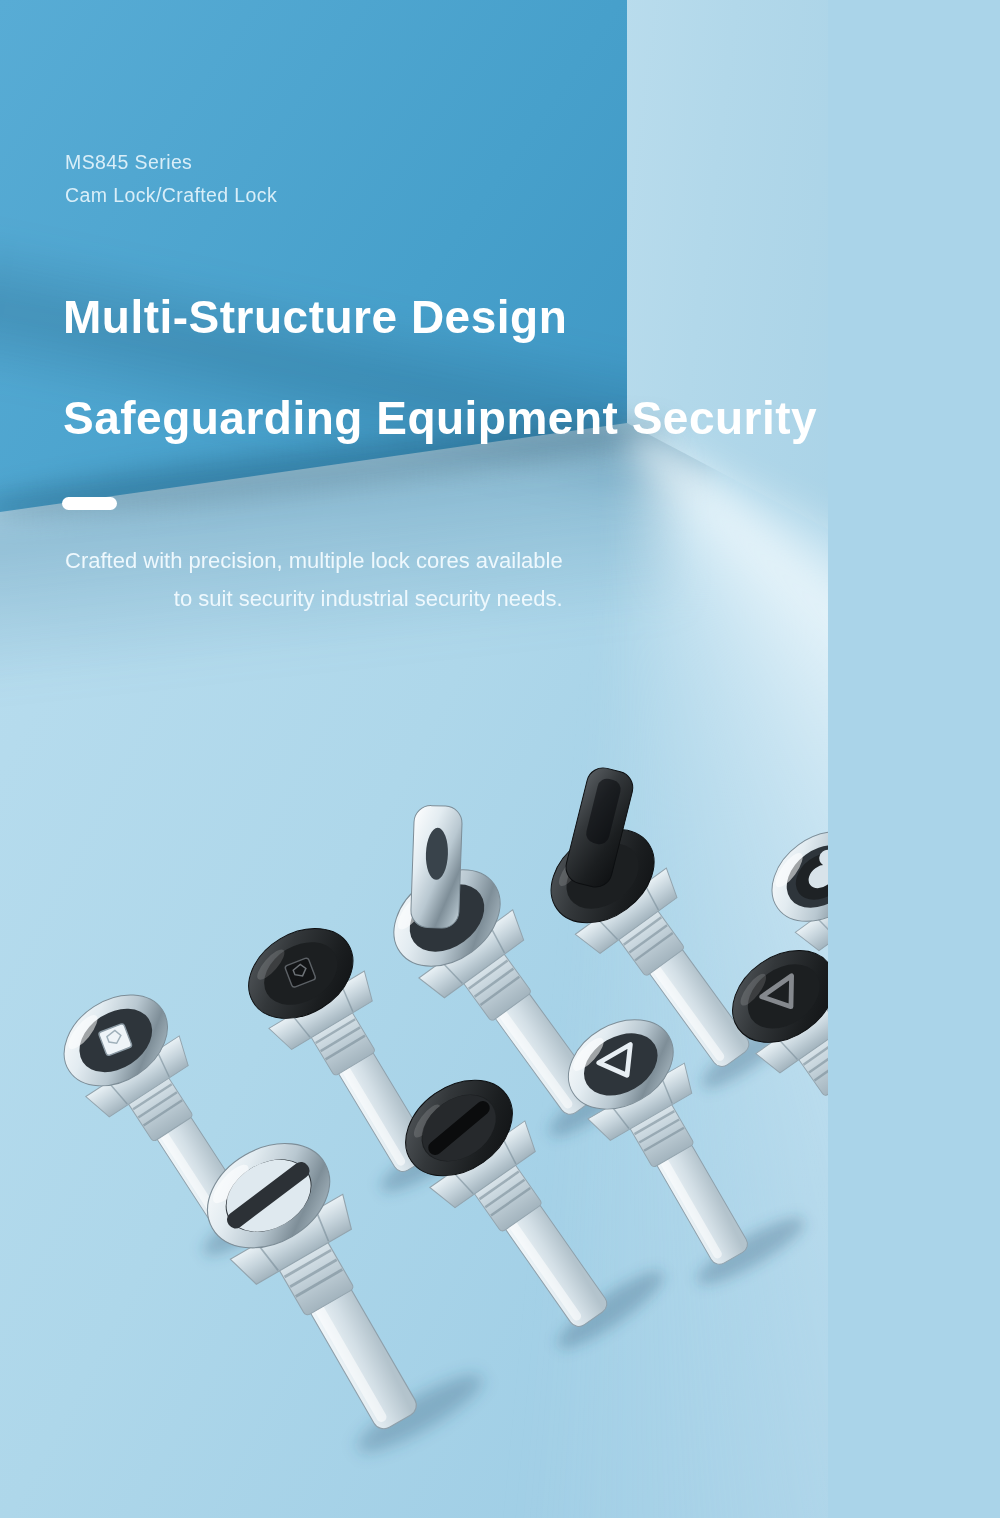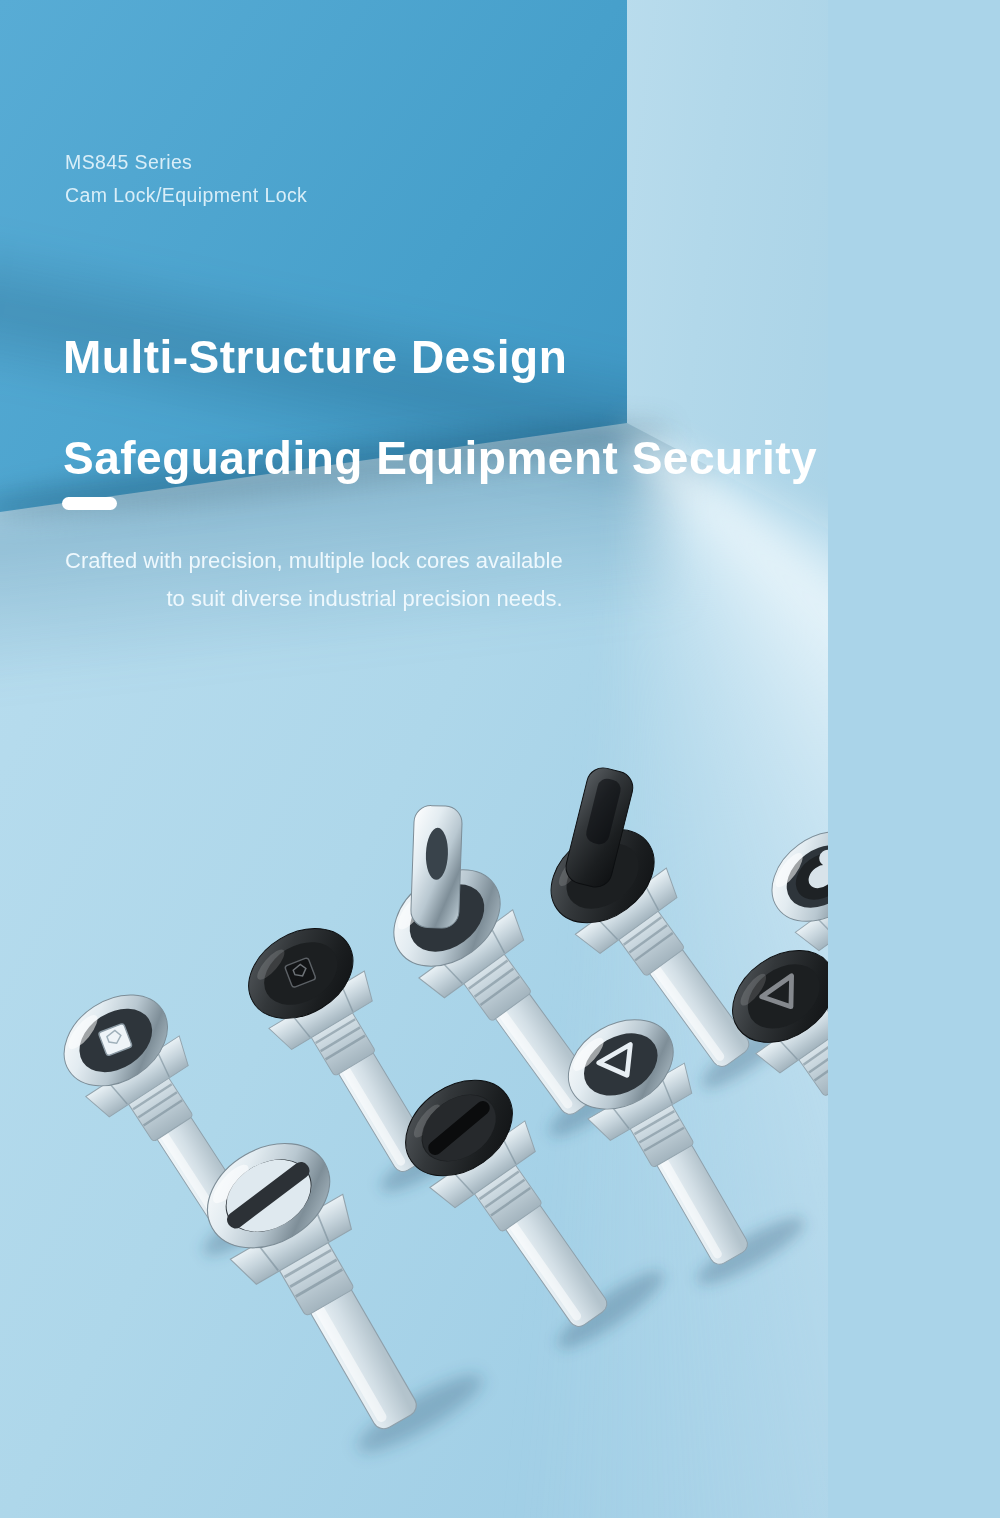--- a/index.html
+++ b/index.html
@@ -40,21 +40,21 @@
   
   .series-block{position:absolute;left:65px;top:146px;}
   .series-line{font-size:19.5px;line-height:33px;color:#d9eef8;letter-spacing:.4px;font-weight:400;}
   .dots{position:absolute;left:918px;top:143px;display:grid;
         grid-template-columns:repeat(2,7px);grid-auto-rows:7px;gap:6px 7px;}
   .dots span{width:7px;height:7px;border-radius:50%;background:rgba(92,154,194,.55);display:block;}
 
   
   .headline{position:absolute;left:63px;top:291px;color:#ffffff;font-weight:700;
         font-size:46px;letter-spacing:.5px;}
-  .headline .hl{line-height:52px;position:absolute;white-space:nowrap;left:0;margin-top:40px;}
+  .headline .hl{line-height:52px;position:absolute;white-space:nowrap;left:0;}
   .hl1{top:0;}
   .hl2{top:101px;}
 
   .dash{position:absolute;left:62px;top:497px;width:55px;height:13px;border-radius:7px;background:#ffffff;}
 
   .desc{position:absolute;left:65px;top:542px;color:#eef8fd;font-size:22px;text-align:right;}
   .desc .dl{line-height:38px;white-space:nowrap;}
 
   
   .photo{position:absolute;left:0;top:700px;width:1000px;height:818px;}
@@ -68,41 +68,41 @@
   <div class="layer floor"></div>
   <div class="layer wall"></div>
   <div class="wall-streak"></div>
   <div class="layer panel"></div>
   <div class="wall-shade"></div>
   <div class="floor-band"></div>
   <div class="beam"></div>
 
   <div class="series-block">
     <div class="series-line">MS845 Series</div>
-    <div class="series-line">Cam Lock/Equipment Lock</div>
+    <div class="series-line">Cam Lock/Crafted Lock</div>
   </div>
   <div class="dots">
     <span></span>
       <span></span>
     <span></span>
       <span></span>
     <span></span>
       <span></span>
   </div>
 
   <div class="headline">
     <div class="hl hl1">Multi-Structure Design</div>
     <div class="hl hl2">Safeguarding Equipment Security</div>
   </div>
 
   <div class="dash"></div>
 
   <div class="desc">
     <div class="dl">Crafted with precision, multiple lock cores available</div>
-    <div class="dl">to suit diverse industrial precision needs.</div>
+    <div class="dl">to suit security industrial security needs.</div>
   </div>
 
   <div class="photo">
       <svg class="lock" width="155.2" height="310.4" viewBox="0 0 160 320" style="left:525.4px; top:113.91999999999996px; transform: rotate(-36deg); transform-origin: 77.6px 62.08px; overflow:visible;">
         <defs>
           <linearGradient id="m-wing-black" x1="0" y1="0" x2="1" y2="1">
             <stop offset="0" stop-color="#5a5f63"></stop>
             <stop offset=".35" stop-color="#33373a"></stop>
             <stop offset=".7" stop-color="#1b1e20"></stop>
             <stop offset="1" stop-color="#0e1012"></stop>

